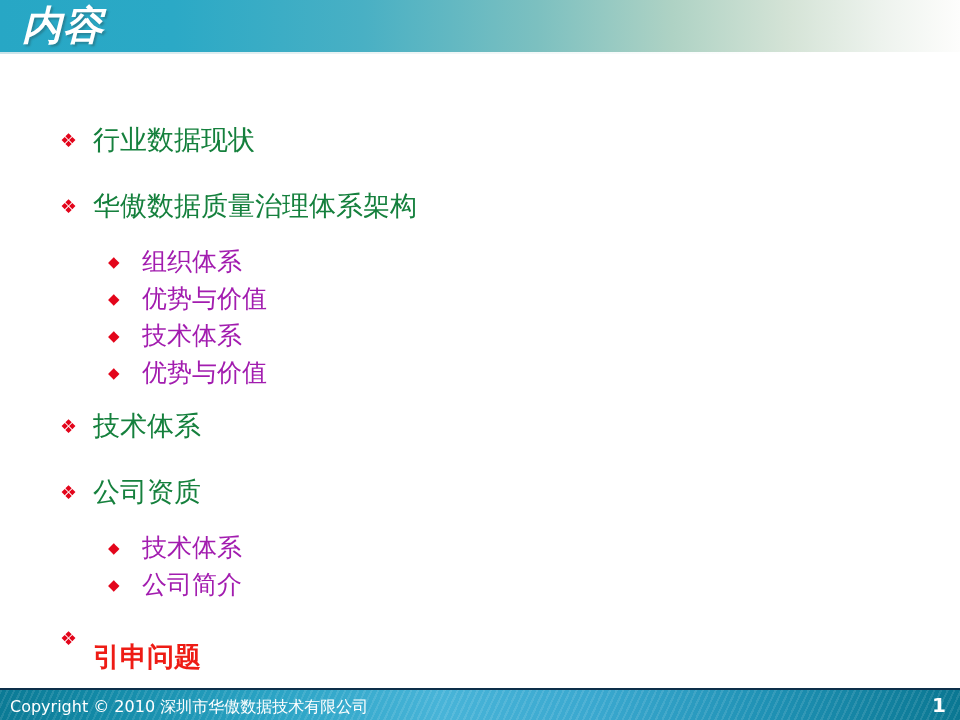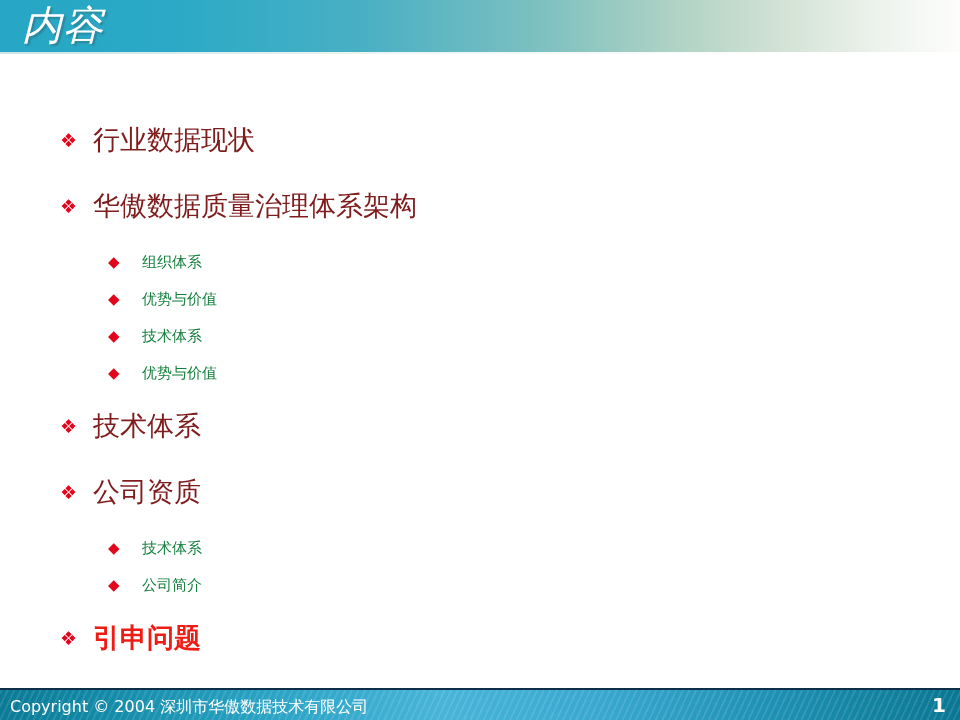--- a/index.html
+++ b/index.html
@@ -32,21 +32,21 @@
         #d4e3d6 82%,
         #eef3ee 92%,
         #fdfdfc 100%);
   }
   .header-title {
     position: absolute;
     left: 22px;
     top: -1px;
     font-size: 40px;
     line-height: 52px;
-    font-weight: normal;
+    font-weight: bold;
     font-style: italic;
     color: #ffffff;
     letter-spacing: 1px;
     text-shadow: 2px 2px 2px rgba(40,90,100,0.45);
     white-space: nowrap;
   }
   .header-underline {
     position: absolute;
     left: 0;
     top: 52px;
@@ -81,45 +81,46 @@
     color: #e3051b;
     font-size: 19px;
     line-height: 40px;
     text-align: left;
     padding-left: 2px;
     box-sizing: border-box;
   }
   .lvl1 .label {
     font-size: 27px;
     line-height: 40px;
-    color: #7f1d1d;
+    color: #15803d;
     font-weight: normal;
   }
   .lvl1.accent .label {
     color: #ee1c15;
     font-weight: bold;
+    margin-top: 19px;
   }
   
   .lvl2 {
     height: 37px;
     padding-left: 108px;
   }
   .lvl2 .marker {
     width: 34px;
     flex: 0 0 34px;
     color: #e3051b;
     font-size: 15px;
     line-height: 28px;
     text-align: left;
     box-sizing: border-box;
   }
   .lvl2 .label {
-    font-size: 15px;
+    font-size: 25px;
     line-height: 28px;
-    color: #15803d;
+    color: #a21caf;
   }
   .gap-lvl1 { height: 10px; }
   .gap-small { height: 6px; }
 
   
   .footer-band {
     position: absolute;
     left: 0;
     top: 688px;
     width: 960px;
@@ -217,17 +218,17 @@
         <span class="label">公司简介</span>
       </div>
       <div class="gap-lvl1"></div>
       <div class="bullet-row lvl1 accent">
         <span class="marker">❖</span>
         <span class="label">引申问题</span>
       </div>
     </div>
 
   <div class="footer-band">
-    <div class="footer-text">Copyright © 2004 深圳市华傲数据技术有限公司</div>
+    <div class="footer-text">Copyright © 2010 深圳市华傲数据技术有限公司</div>
     <div class="footer-page">1</div>
   </div>
 
 </div>
 
 </body></html>

